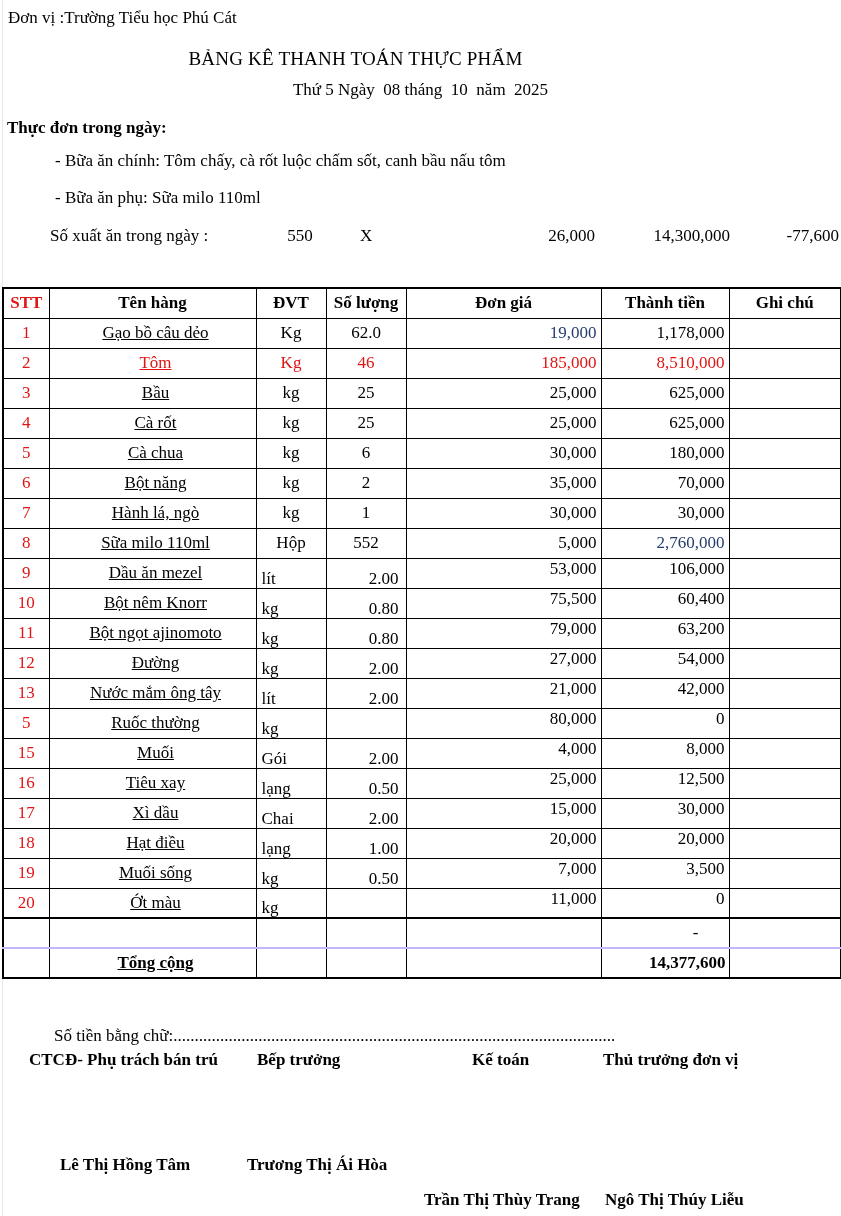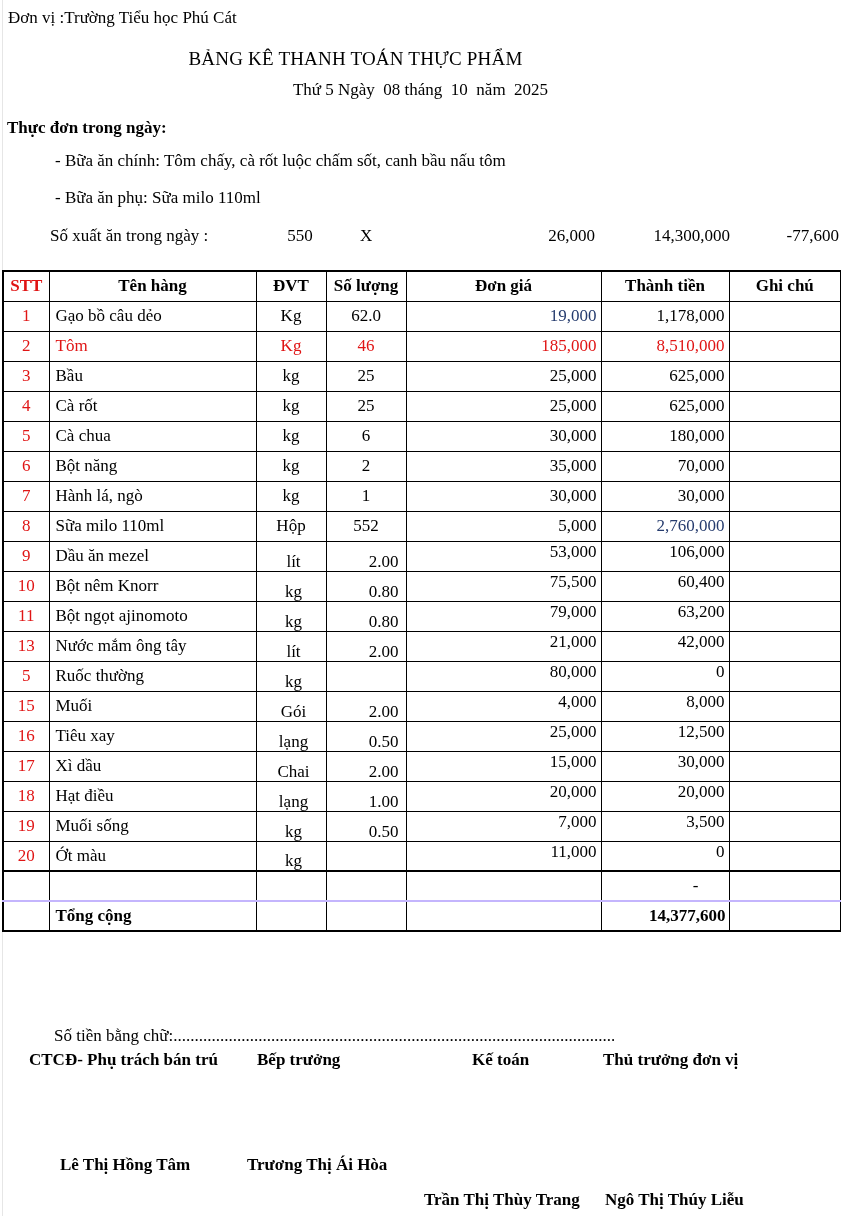--- a/index.html
+++ b/index.html
@@ -17,35 +17,35 @@
   .menu-side{position:absolute;left:55px;top:188px;}
   .servings{position:absolute;left:0;top:226px;width:841px;height:22px;}
   .servings .lbl{position:absolute;left:50px;}
   .servings .cnt{position:absolute;left:270px;width:60px;text-align:center;}
   .servings .mul{position:absolute;left:360px;}
   .servings .p1{position:absolute;right:246px;}
   .servings .p2{position:absolute;right:111px;}
   .servings .p3{position:absolute;right:2px;}
 
   table.kk{
-    position:absolute;left:2px;top:270px;width:838px;
+    position:absolute;left:2px;top:287px;width:838px;
     border-collapse:collapse;table-layout:fixed;
     border:2px solid #000;font-size:17px;
   }
   table.kk td,table.kk th{border:1px solid #000;overflow:hidden;white-space:nowrap;padding:0;}
   tr.head{height:28px;}
   tr.head th{font-weight:bold;text-align:center;font-size:17px;}
   tr.head th.c-stt{color:#e01515;}
   table.kk tr{height:30px;}
   .c-stt{text-align:center;color:#e01515;}
-  .c-name{text-align:left;padding-left:6px !important;}
+  .c-name{text-align:center;padding-left:6px !important;text-decoration:underline;}
   .c-price,.c-total{text-align:right;padding-right:4px !important;}
   .va .c-unit{text-align:center;}
   .va .c-qty{text-align:center;}
-  .vb .c-unit{text-align:center;vertical-align:bottom;padding-left:5px !important;line-height:1.05;}
+  .vb .c-unit{text-align:left;vertical-align:bottom;padding-left:5px !important;line-height:1.05;}
   .vb .c-qty{text-align:right;vertical-align:bottom;padding-right:7px !important;line-height:1.05;}
   .vb .c-price,.vb .c-total{vertical-align:top;line-height:1.15;}
   .all-red td{color:#e01515;}
   td.blue{color:#263c6e;}
   tr.dash-row td{border-top:2px solid #000;}
   tr.dash-row .c-total{padding-right:30px !important;}
   tr.total-row td{border-top:2px solid #c4b5fd;border-bottom:2px solid #000;font-weight:bold;}
   tr.total-row .c-name{padding-left:6px !important;}
   tr.total-row .c-total{padding-right:3px !important;}
 
@@ -195,20 +195,29 @@
   <tr class="item vb">
     <td class="c-stt">11</td>
     <td class="c-name">Bột ngọt ajinomoto</td>
     <td class="c-unit">kg</td>
     <td class="c-qty">0.80</td>
     <td class="c-price">79,000</td>
     <td class="c-total">63,200</td>
     <td class="c-note"></td>
   </tr>
   <tr class="item vb">
+    <td class="c-stt">12</td>
+    <td class="c-name">Đường</td>
+    <td class="c-unit">kg</td>
+    <td class="c-qty">2.00</td>
+    <td class="c-price">27,000</td>
+    <td class="c-total">54,000</td>
+    <td class="c-note"></td>
+  </tr>
+  <tr class="item vb">
     <td class="c-stt">13</td>
     <td class="c-name">Nước mắm ông tây</td>
     <td class="c-unit">lít</td>
     <td class="c-qty">2.00</td>
     <td class="c-price">21,000</td>
     <td class="c-total">42,000</td>
     <td class="c-note"></td>
   </tr>
   <tr class="item vb">
     <td class="c-stt">5</td>

